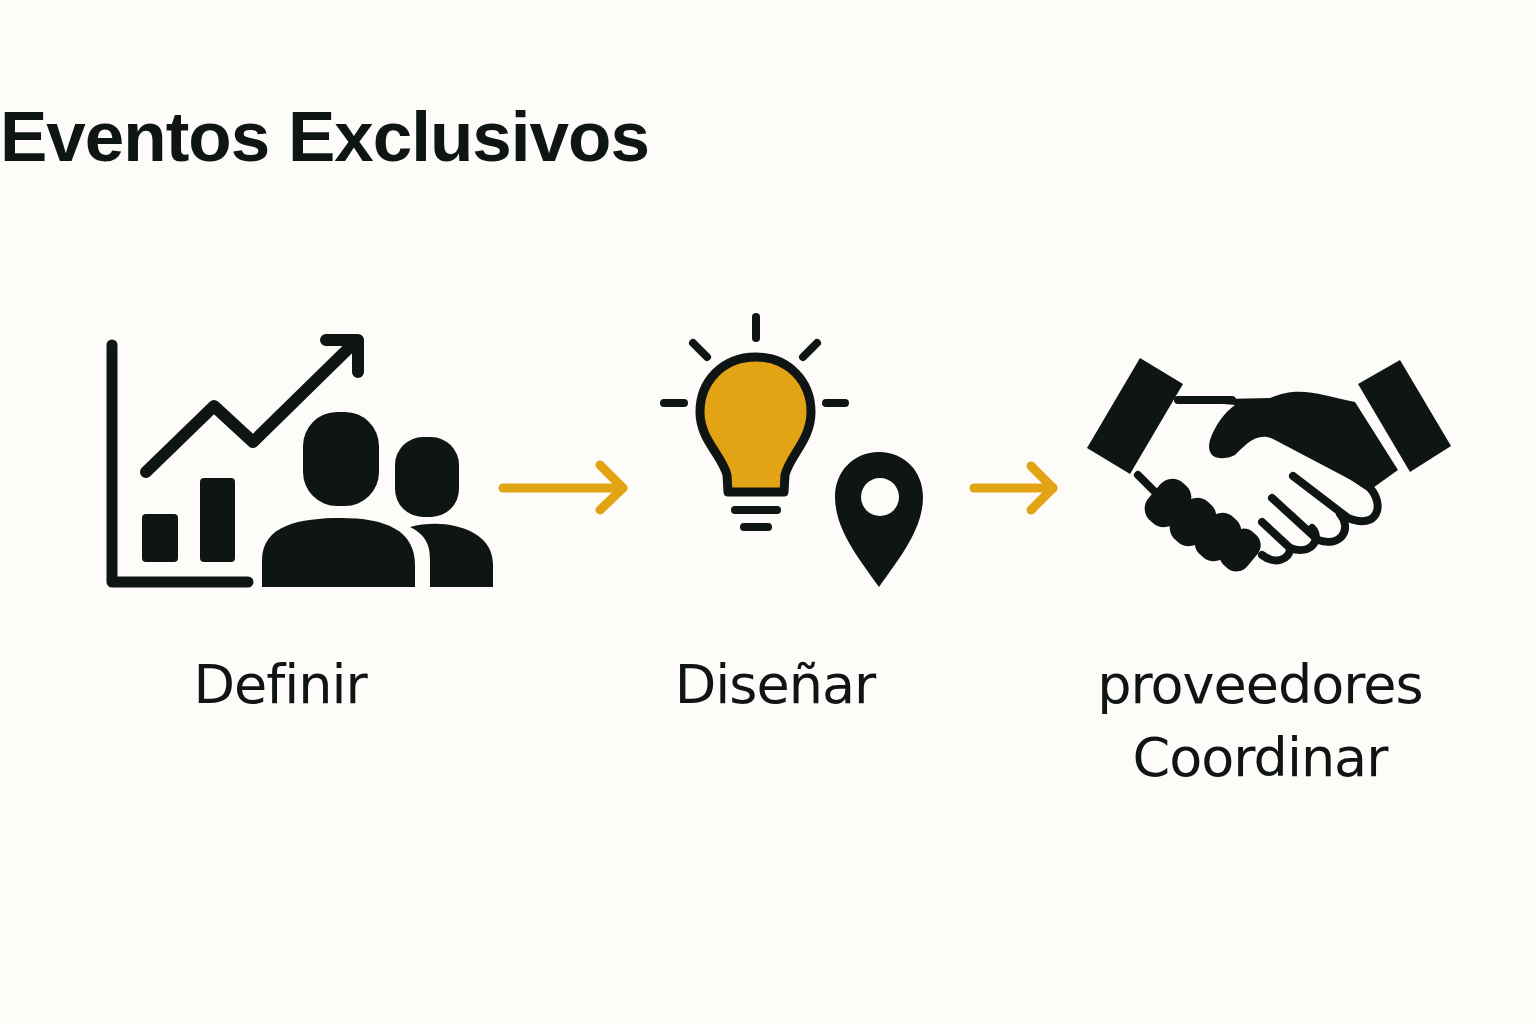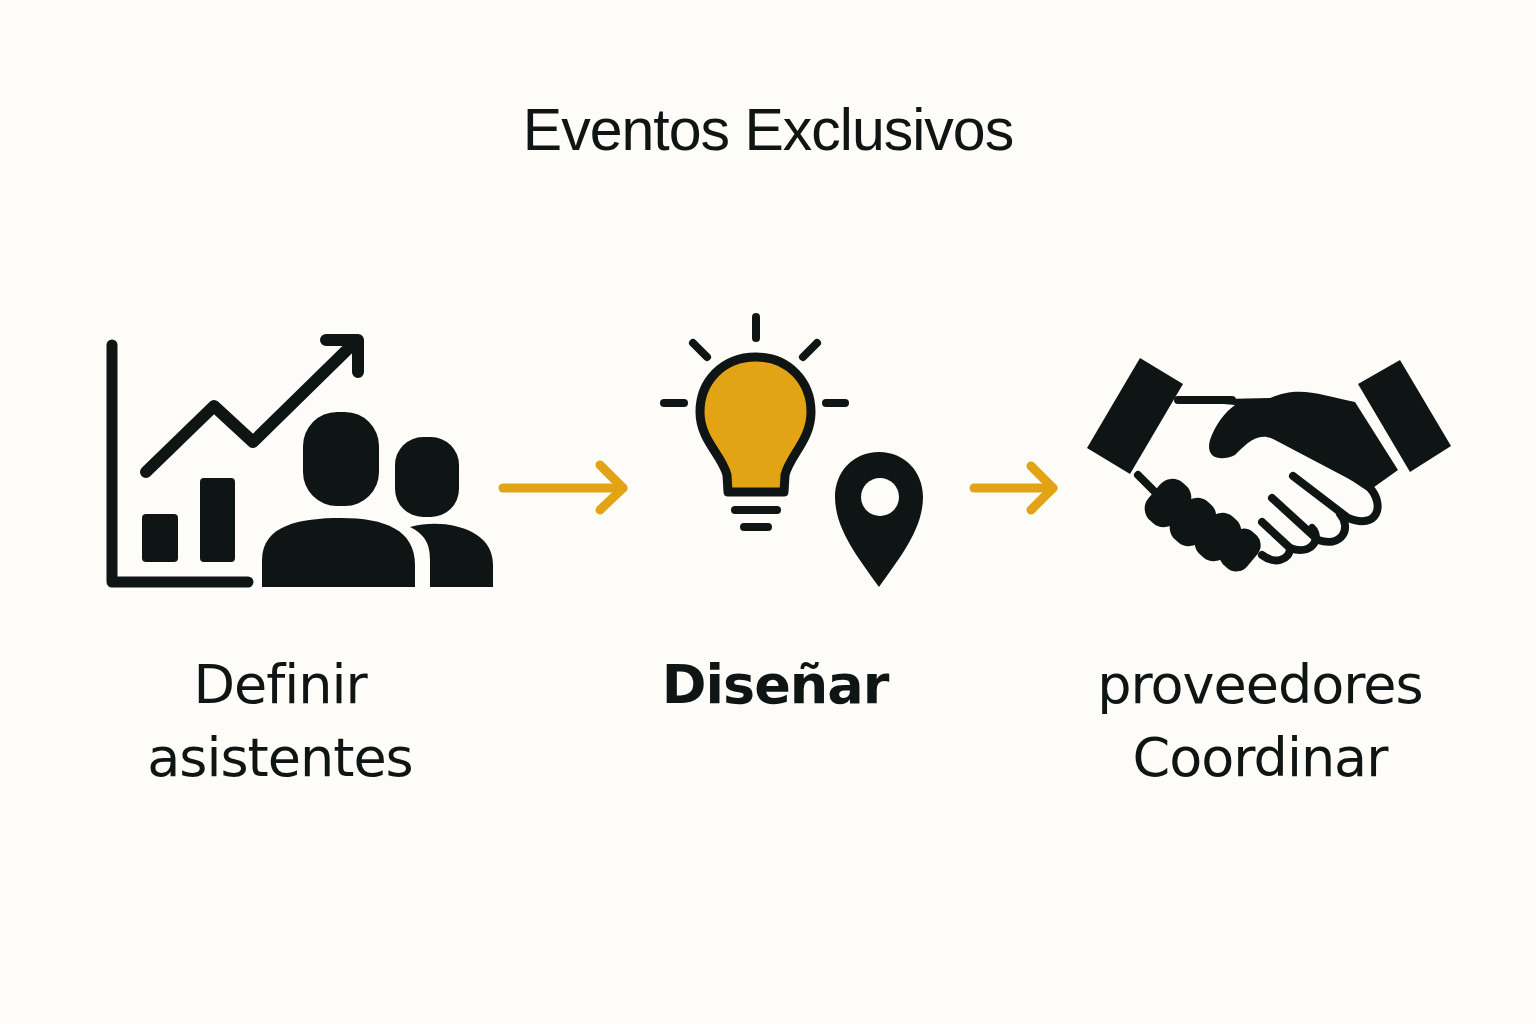--- a/index.html
+++ b/index.html
@@ -5,23 +5,22 @@
   html, body { margin:0; padding:0; }
   body {
     width:1536px; height:1024px; overflow:hidden;
     background:#fdfcf8;
     font-family:"DejaVu Sans", sans-serif;
     color:#0f1414;
     position:relative;
   }
   .title {
     position:absolute; left:0; top:96px; width:1536px;
-    text-align:center;
     font-family:"Liberation Sans", sans-serif;
-    font-weight:normal; font-size:59px; letter-spacing:-1px;
+    font-weight:bold; font-size:71px; letter-spacing:-1px;
     color:#0f1414;
   }
   .icon { position:absolute; }
   .step-label {
     position:absolute; text-align:center;
     font-family:"DejaVu Sans", sans-serif;
     font-size:54px; line-height:73px; letter-spacing:-1px;
     color:#0f1414;
   }
   .step-label span { display:block; }
@@ -105,23 +104,22 @@
       <path d="M1293 476 L1348 518 C1378 530 1385 505 1370 488 L1340 468"></path>
       <path d="M1272 498 L1318 540 C1342 548 1352 528 1340 514"></path>
       <path d="M1262 522 L1290 548 C1312 556 1322 538 1312 528"></path>
       <path d="M1262 555 C1275 565 1290 560 1290 548"></path>
     </g>
   </svg>
 </div>
 
 <div class="step-label" style="left:70px; top:648px; width:420px;">
   <span>Definir</span>
-  <span>asistentes</span>
 </div>
 
-<div class="step-label" style="left:565px; top:648px; width:420px;font-weight:bold;">
+<div class="step-label" style="left:565px; top:648px; width:420px;">
   <span>Diseñar</span>
 </div>
 
 <div class="step-label" style="left:1040px; top:648px; width:440px;">
   <span>proveedores</span>
   <span>Coordinar</span>
 </div>
 
 </body></html>

